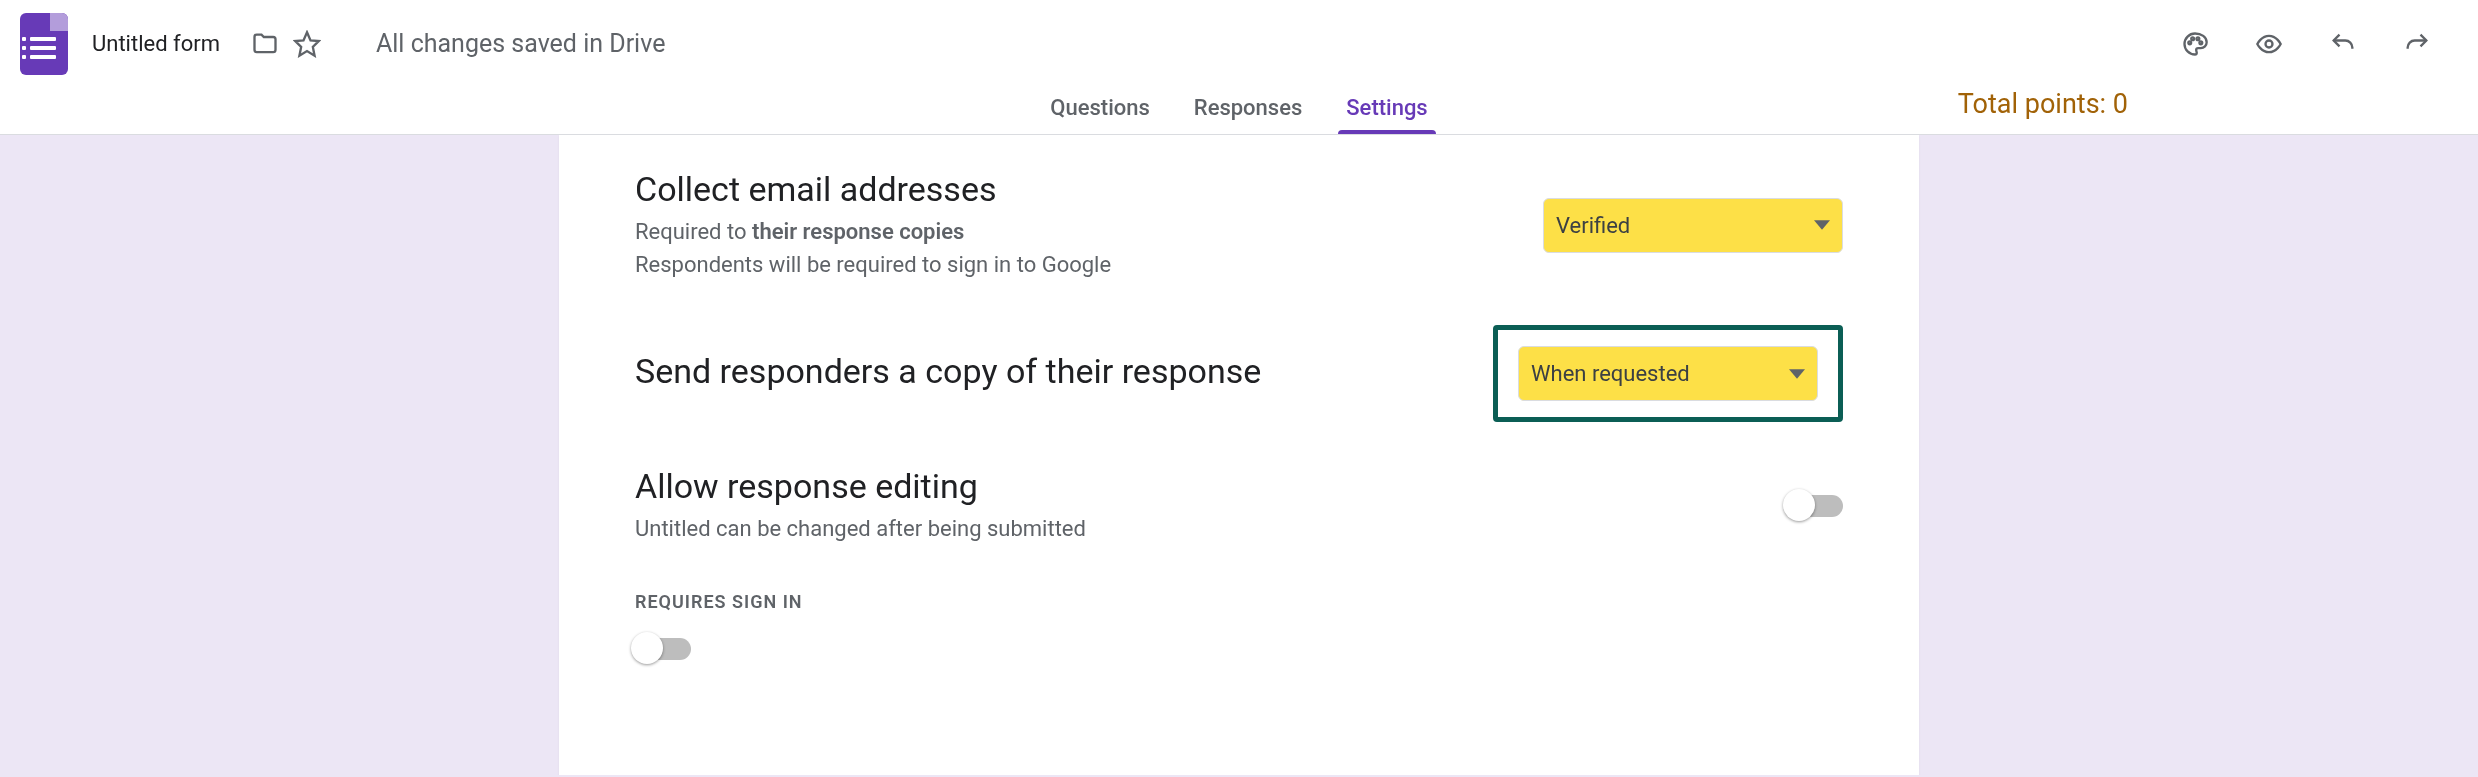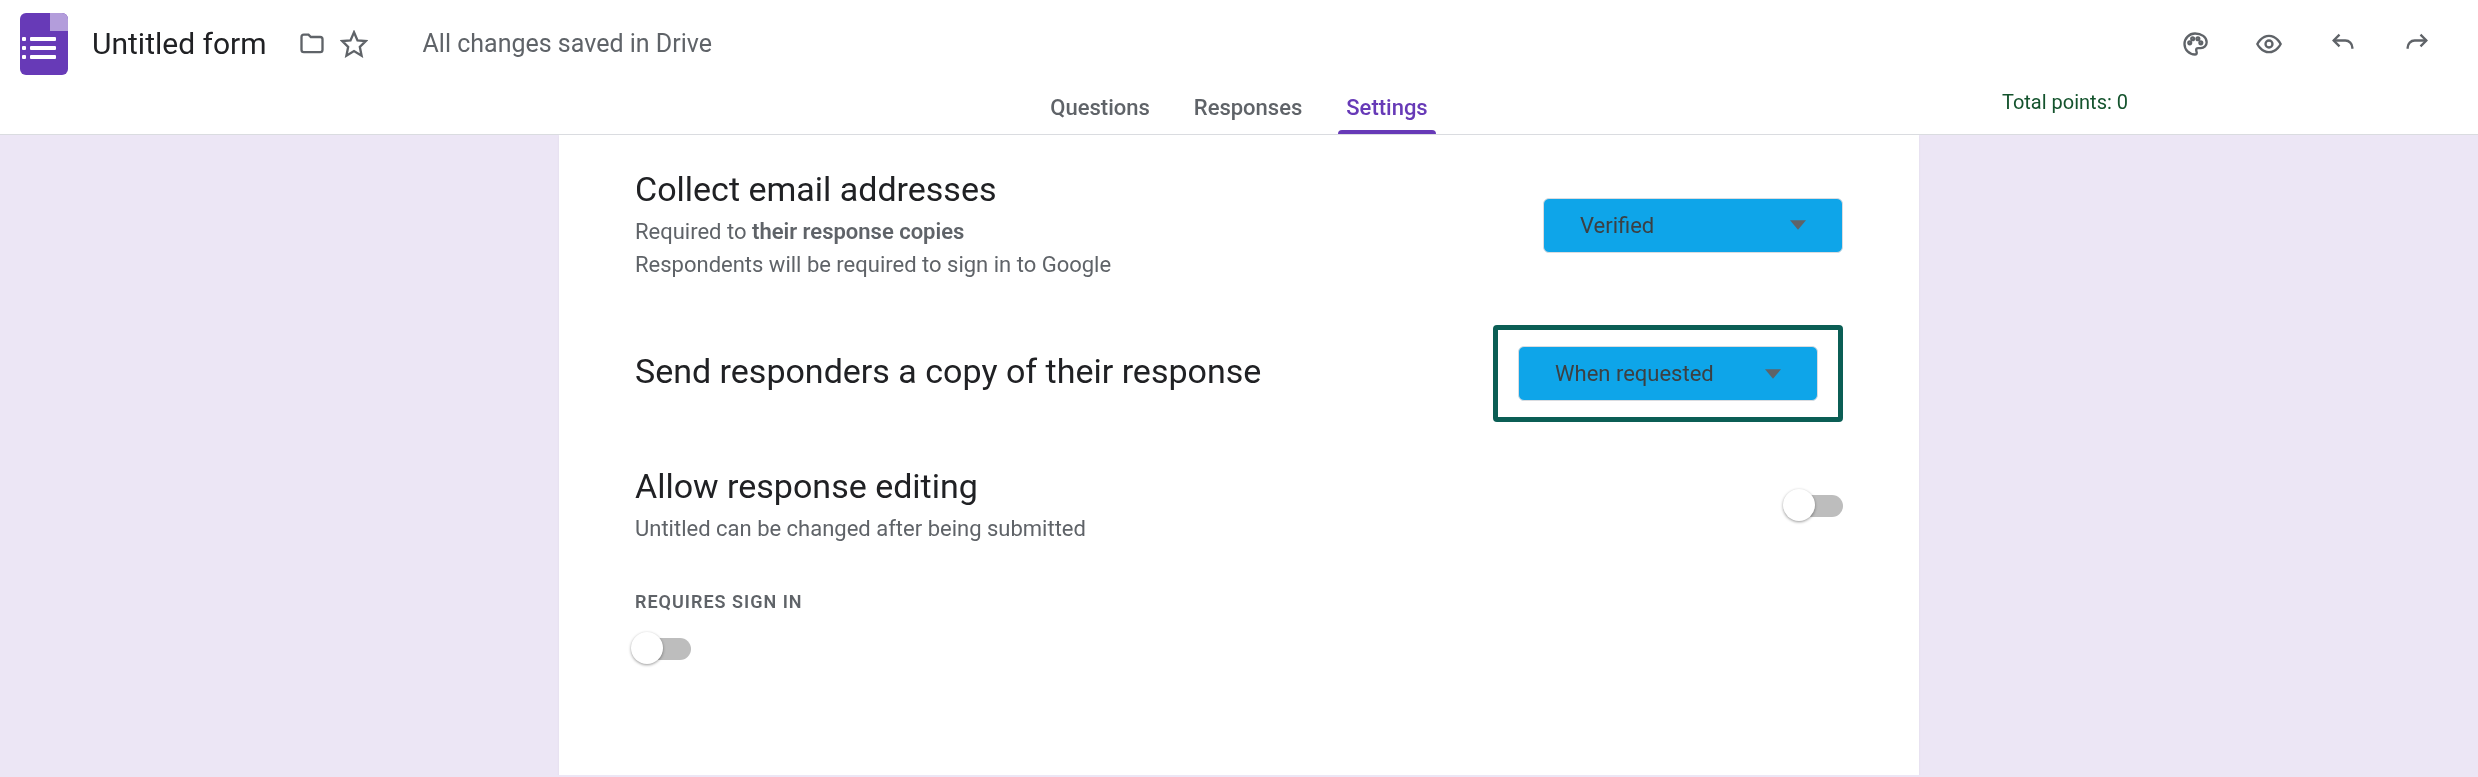--- a/index.html
+++ b/index.html
@@ -49,21 +49,21 @@
   }
   .forms-logo .lines span::before{
     content:"";
     position:absolute;
     left:-8px; top:0;
     width:4px; height:4px;
     background:#fff;
     border-radius:1px;
   }
   .form-title {
-    font-size: 30px;
+    font-size: 22px;
     color:#202124;
     margin-right: 24px;
   }
   .icon-btn {
     width:42px; height:42px;
     display:flex; align-items:center; justify-content:center;
     color:#5f6368;
     border-radius:50%;
     cursor:pointer;
   }
@@ -108,23 +108,23 @@
     content:"";
     position:absolute;
     left:-4px; right:-4px; bottom:0;
     height:4px;
     background:#673ab7;
     border-radius:4px 4px 0 0;
   }
   .total-points{
     position:absolute;
     right:350px;
-    bottom:20px;
-    font-size:20px;
-    color:#14532d;
+    bottom:14px;
+    font-size:27px;
+    color:#a16207;
   }
   .canvas {
     display:flex;
     justify-content:center;
     padding-top:0;
   }
   .card {
     width:1360px;
     background:#fff;
     min-height:640px;
@@ -148,29 +148,29 @@
     color:#5f6368;
     line-height:1.5;
   }
   .setting-text .sub b{
     color:#5f6368;
     font-weight:600;
   }
   .dropdown {
     border:1px solid #dadce0;
     border-radius:6px;
-    padding:14px 36px;
+    padding:14px 12px;
     min-width:300px;
     display:flex;
     align-items:center;
     justify-content:space-between;
     font-size:22px;
     color:#3c4043;
     cursor:pointer;
-    background:#0ea5e9;
+    background:#fde047;
   }
   .dropdown svg{ width:16px; height:16px; fill:#5f6368; }
   .highlight-box {
     border:5px solid #0b5e55;
     border-radius:4px;
     padding:16px 20px;
     display:flex;
   }
   .toggle {
     width:56px; height:22px;

